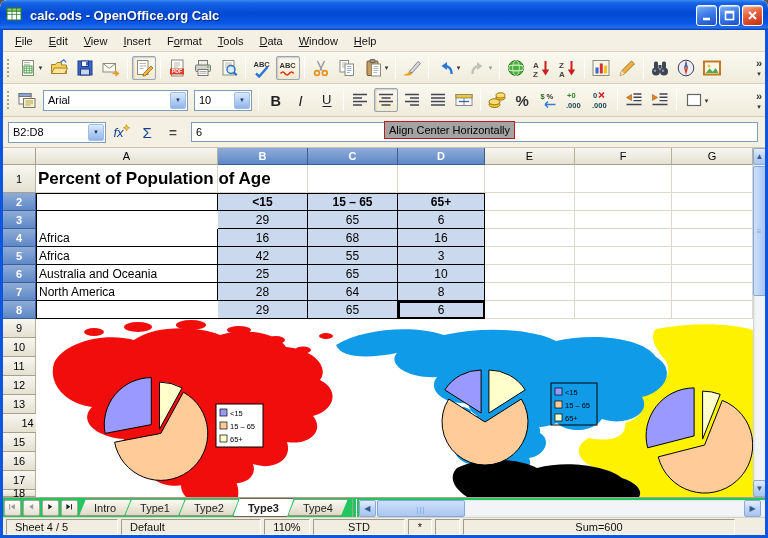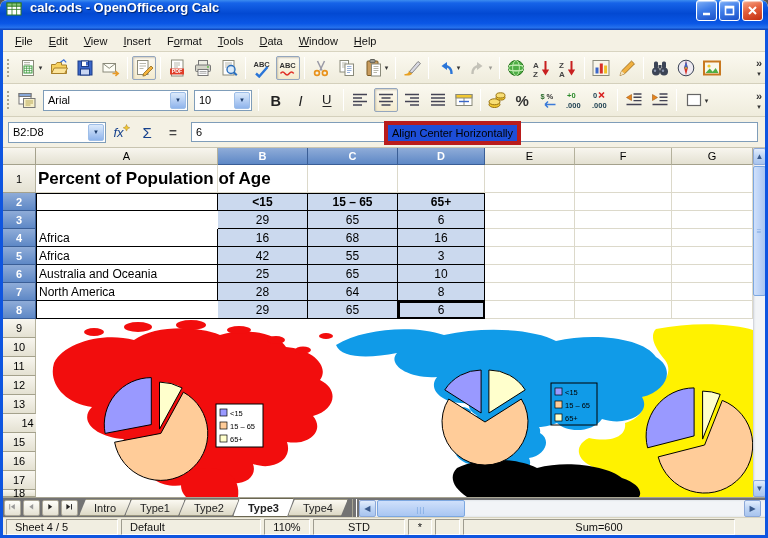--- a/index.html
+++ b/index.html
@@ -2,21 +2,21 @@
 <html><head>
 <meta charset="utf-8">
 <style>
   html,body{margin:0;padding:0;background:#555;}
   *{box-sizing:border-box;font-family:"Liberation Sans",sans-serif;}
   #window{position:relative;width:768px;height:538px;background:#F1EEE1;border-radius:7px 7px 0 0;overflow:hidden;}
   .noselect{user-select:none;}
   
   #titlebar{position:absolute;left:0;top:0;width:768px;height:30px;
     background:linear-gradient(180deg,#3C8CF0 0%,#1663E8 10%,#0349D2 45%,#0A57E6 78%,#2470EC 92%,#0A3DB2 100%);
-    border-radius:7px 7px 0 0;display:flex;padding:0 5px;}
+    border-radius:7px 7px 0 0;display:flex;align-items:center;padding:0 5px;}
   #title-text{color:#fff;font-weight:bold;font-size:13px;margin-left:5px;flex:1;
     text-shadow:1px 1px 1px #00256E;white-space:nowrap;overflow:hidden;}
   .wbtn{width:21px;height:21px;margin-left:2px;border:1px solid #FFF;border-radius:3px;
     background:linear-gradient(160deg,#7FB0F8 0%,#3E7CE8 45%,#1C50C8 100%);
     box-shadow:inset 0 1px 1px rgba(255,255,255,.6);display:flex;align-items:center;justify-content:center;}
   .wbtn.close{background:linear-gradient(160deg,#F8A888 0%,#E4603C 45%,#C22E10 100%);}
   .wbtn svg{display:block;}
   
   .edge{position:absolute;background:#0E55E0;z-index:40;}
   #edge-l{left:0;top:30;width:3px;height:506px;}
@@ -55,21 +55,21 @@
     font-size:6px;color:#1A3A6A;}
   
   #formulabar{position:absolute;left:3px;top:117px;width:762px;height:31px;background:#F4F1E4;
     border-bottom:1px solid #C8C4B0;display:flex;align-items:center;}
   #namebox{width:98px;margin-left:5px;}
   .fbtn{width:22px;height:22px;margin:0 2px;display:flex;align-items:center;justify-content:center;}
   .fbtn svg{width:20px;height:20px;}
   #formula-input{flex:1;height:20px;margin:0 7px 0 4px;border:1px solid #7F9DB9;background:#fff;
     font-size:11px;padding:0 4px;outline:none;}
   
-  #tooltip{position:absolute;left:384px;top:121px;z-index:50;background:#1d4ed8;border:4px solid #b91c1c;
+  #tooltip{position:absolute;left:384px;top:121px;z-index:50;background:#a3a3a3;border:1px solid #b91c1c;
     font-size:11px;padding:2px 4px;white-space:nowrap;}
   
   #grid{position:absolute;left:0;top:148px;width:768px;height:349px;background:#fff;}
   .hdr{position:absolute;font-size:11px;color:#000;display:flex;align-items:center;justify-content:center;
     background:linear-gradient(180deg,#F8F6EF,#E4E1D2);border-right:1px solid #B4B19C;border-bottom:1px solid #A4A18C;}
   .hdr.sel{background:linear-gradient(180deg,#8FACD8,#5E88C6);color:#fff;font-weight:bold;border-right:1px solid #3A5E96;border-bottom:1px solid #3A5E96;}
   #corner{position:absolute;background:linear-gradient(180deg,#F8F6EF,#E4E1D2);border-right:1px solid #A4A18C;border-bottom:1px solid #A4A18C;}
   .cell{position:absolute;border-right:1px solid #DCD9CA;border-bottom:1px solid #DCD9CA;
     font-size:12px;display:flex;align-items:center;padding:0 3px;white-space:nowrap;overflow:visible;}
   .cell.tb{border-right:1px solid #000;border-bottom:1px solid #000;}
@@ -83,21 +83,21 @@
   #chart-object svg{display:block;}
   
   .sb-btn{position:absolute;background:linear-gradient(180deg,#E3EEFD,#C0D6F5 45%,#A8C4EE);
     border:1px solid #8CA8D8;border-radius:2px;display:flex;align-items:center;justify-content:center;
     color:#3A5A8C;font-size:8px;line-height:1;}
   .sb-track{position:absolute;background:#F2F4F7;box-shadow:inset 1px 0 2px #C8CCD4;}
   .sb-thumb{position:absolute;background:linear-gradient(90deg,#CFE0FB,#A9C6F2);border:1px solid #7CA7E0;border-radius:2px;}
   .sb-thumb.h{background:linear-gradient(180deg,#CFE0FB,#A9C6F2);}
   .thumb-grip{position:absolute;left:50%;top:50%;transform:translate(-50%,-50%);color:#7CA7E0;font-size:8px;letter-spacing:1px;}
   
-  #tabrow{position:absolute;left:3px;top:497px;width:762px;height:20px;background:#737373;
+  #tabrow{position:absolute;left:3px;top:497px;width:762px;height:20px;background:#22c55e;
     border-top:1px solid #A8A593;display:flex;align-items:flex-start;}
   .navbtn{width:17px;height:16px;margin:2px 1px 0 1px;border:1px solid #ACA899;border-radius:2px;
     background:linear-gradient(180deg,#FEFEFA,#E4E1D2);display:flex;align-items:center;justify-content:center;}
   .navbtn svg{width:12px;height:12px;}
   #tabs{display:flex;margin-left:6px;height:20px;}
   .stab{height:17px;margin-top:1px;padding:1px 14px 0 14px;font-size:11px;color:#222;
     background:linear-gradient(180deg,#FBF9F2,#DDD9C6);border:1px solid #9A9680;
     clip-path:polygon(7px 0,100% 0,calc(100% - 7px) 100%,0 100%);margin-left:-6px;display:flex;align-items:center;}
   .stab.active{background:#FFFFFF;font-weight:bold;height:19px;margin-top:0;z-index:3;border-color:#6A6652;}
   #tab-divider{width:5px;height:18px;margin:1px 2px 0 4px;border-left:1px solid #A8A593;border-right:1px solid #FFF;}

